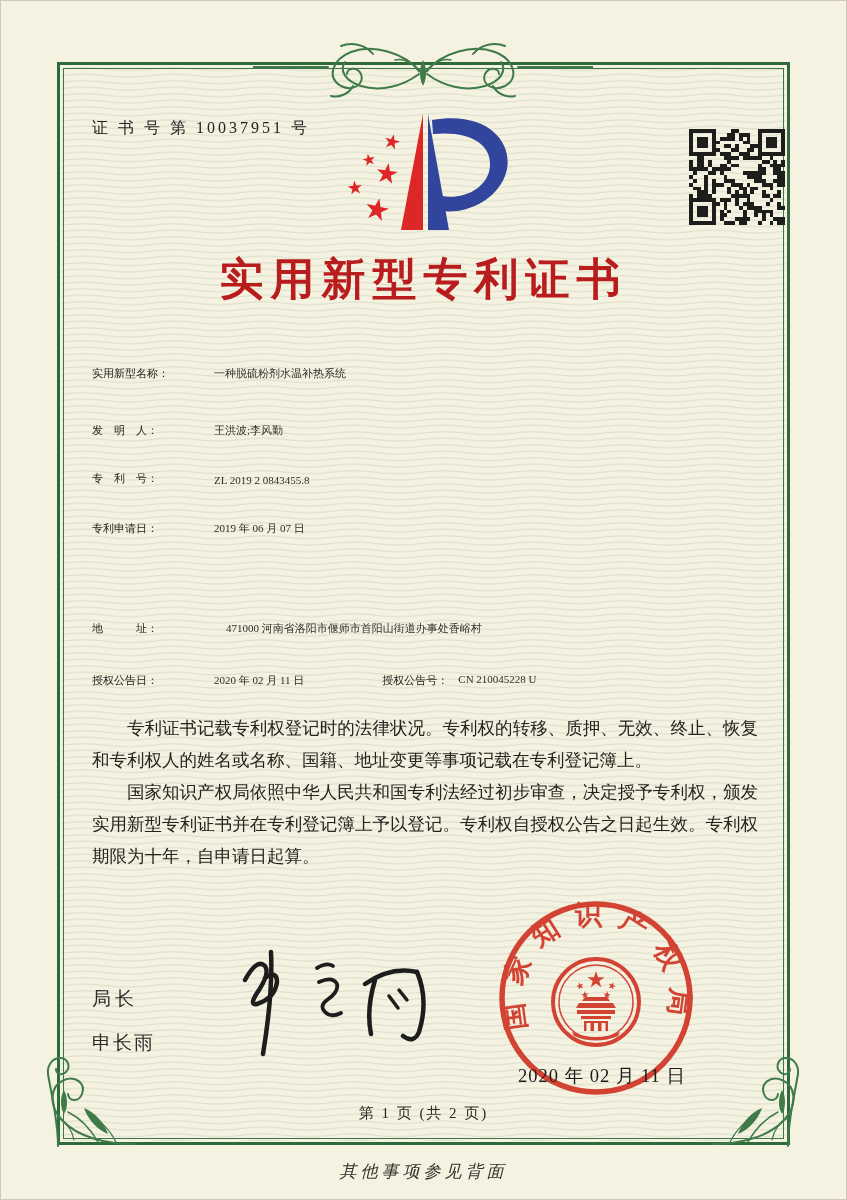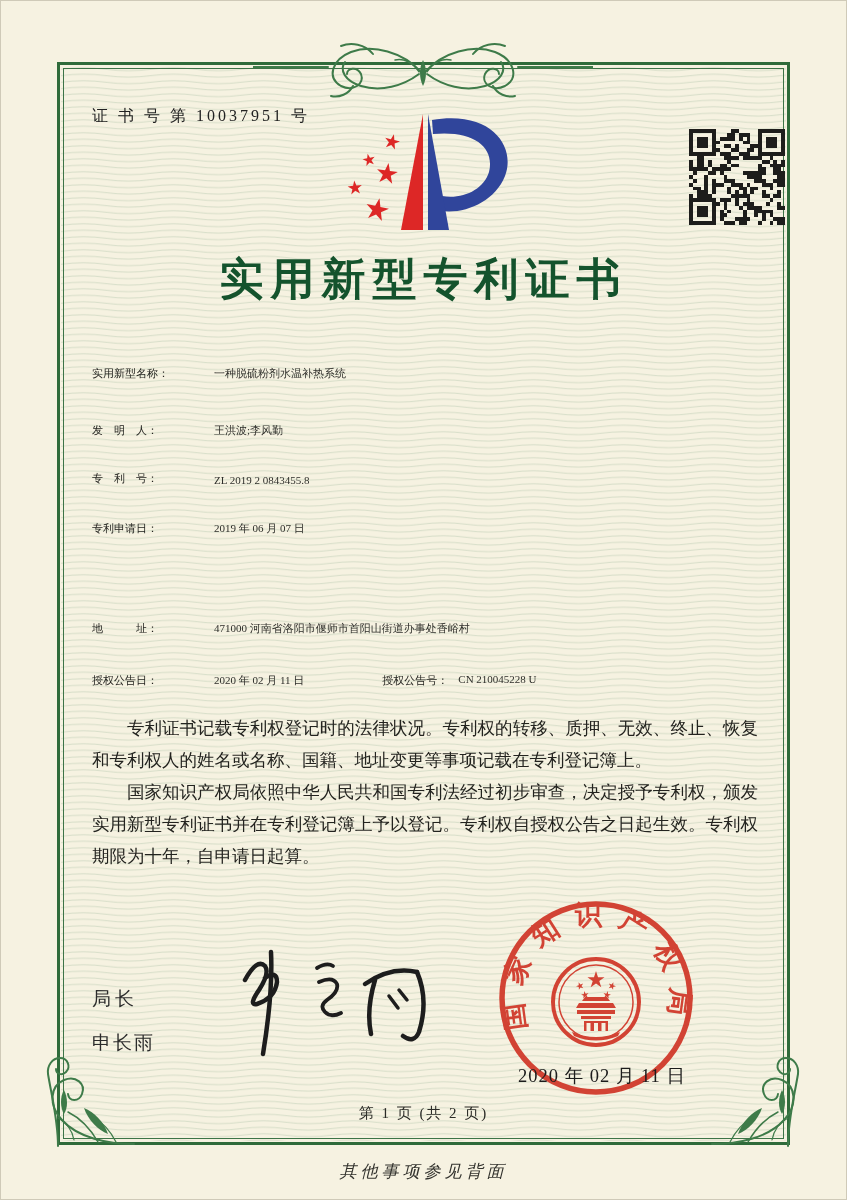--- a/index.html
+++ b/index.html
@@ -17,35 +17,35 @@
   .frame-inner{
     position:absolute;left:3px;top:3px;right:3px;bottom:3px;
     border:1px solid #3d7447;
   }
   .guilloche{position:absolute;left:61px;top:66px;width:725px;height:1075px;pointer-events:none;}
   .ornament{position:absolute;pointer-events:none;}
   .ornament.top-center{left:253px;top:34px;width:340px;height:70px;}
   .ornament.bottom-left{left:38px;top:1050px;width:100px;height:100px;}
   .ornament.bottom-right{left:708px;top:1050px;width:100px;height:100px;transform:scaleX(-1);}
   
-  .cert-no{position:absolute;left:92px;top:106px;font-size:16px;letter-spacing:3px;color:#222;}
+  .cert-no{position:absolute;left:92px;top:118px;font-size:16px;letter-spacing:3px;color:#222;}
   .logo{position:absolute;left:335px;top:108px;width:185px;height:128px;}
   .qr{position:absolute;left:689px;top:129px;width:96px;height:96px;
       display:grid;grid-template-columns:repeat(25,1fr);grid-template-rows:repeat(25,1fr);}
   .qr span{display:block;}
   .qr span.on{background:#1d1d1b;}
   .title{
     position:absolute;left:0;top:250px;width:847px;text-align:center;
-    font-size:44px;font-weight:bold;letter-spacing:7px;color:#14532d;
+    font-size:44px;font-weight:bold;letter-spacing:7px;color:#b91c1c;
   }
   .field-row{position:absolute;display:flex;font-size:11px;white-space:nowrap;}
   .field-label{width:122px;flex:none;color:#23231f;}
   .field-value{color:#2e2e2a;}
   .row0{top:366px;} .row1{top:423px;} .row2{top:471px;align-items:flex-end;} .row3{top:521px;}
-  .row4{top:571px;} .row5{top:621px;} .row6{top:673px;}
+  .row4{top:571px;} .row5{top:621px;gap:12px;} .row6{top:673px;}
   .grant-no{margin-left:78px;display:flex;}
   .grant-no .field-label{width:auto;margin-right:10px;}
   
   .body-text{
     position:absolute;left:92px;top:712px;width:666px;
     font-size:17.5px;line-height:32px;text-align:justify;color:#23231f;
   }
   .body-text p{margin:0;text-indent:2em;}
   
   .commissioner-label{position:absolute;left:92px;top:986px;font-size:19px;letter-spacing:4px;}

